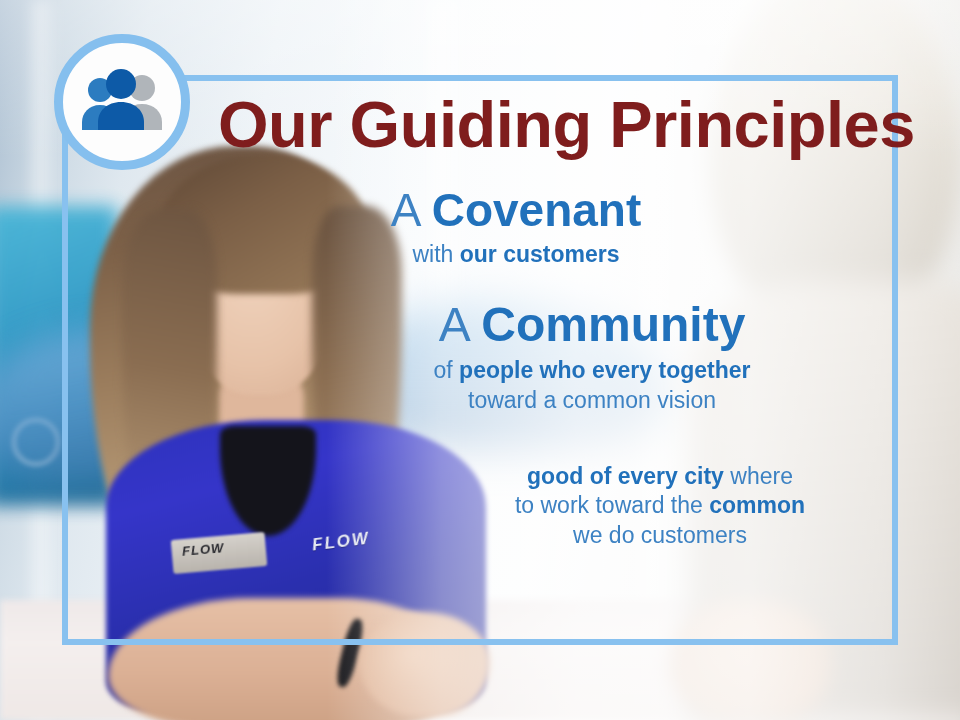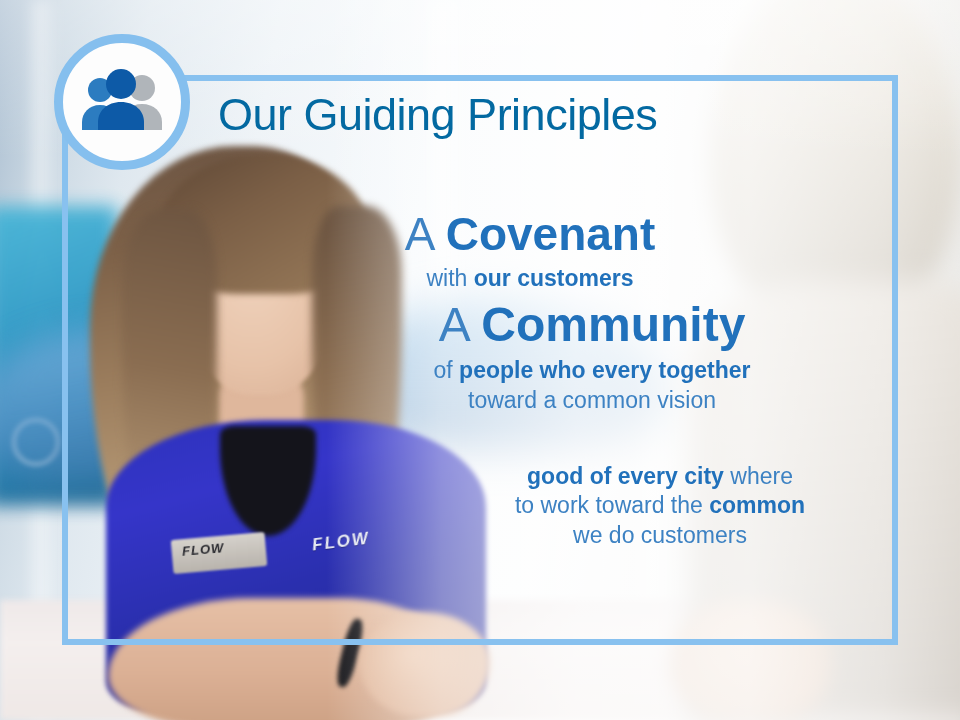--- a/index.html
+++ b/index.html
@@ -237,24 +237,24 @@
     border: 9px solid #85bfee;
     box-sizing: border-box;
     display: flex; align-items: center; justify-content: center;
   }
   .icon-circle svg { display: block; }
 
   
   .headline {
     position: absolute;
     left: 218px; top: 92px;
-    font-size: 45px;
-    font-weight: normal;
+    font-size: 65px;
+    font-weight: bold;
     letter-spacing: -.5px;
-    color: #0369a1;
+    color: #7f1d1d;
     white-space: nowrap;
     line-height: 1;
   }
 
   .principle { position: absolute; text-align: center; }
   .p-title {
     line-height: 1.05;
     white-space: nowrap;
     margin: 0 0 6px 0;
   }
@@ -267,21 +267,21 @@
     color: #2171bb;
   }
   .p-sub {
     font-size: 23px;
     line-height: 1.28;
     color: #3d82c3;
     font-weight: normal;
   }
   .p-sub b { font-weight: bold; color: #2171bb; }
 
-  #principle-1 { left: 340px; top: 186px; width: 380px; margin-top: 24px; }
+  #principle-1 { left: 326px; top: 186px; width: 380px; }
   #principle-1 .p-title { font-size: 46px; }
   #principle-2 { left: 382px; top: 300px; width: 420px; }
   #principle-2 .p-title { font-size: 48px; }
   #principle-3 { left: 440px; top: 462px; width: 440px; }
   #principle-3 .p-title { font-size: 49px; }
 </style>
 </head>
 <body>
 
 <div id="poster">

